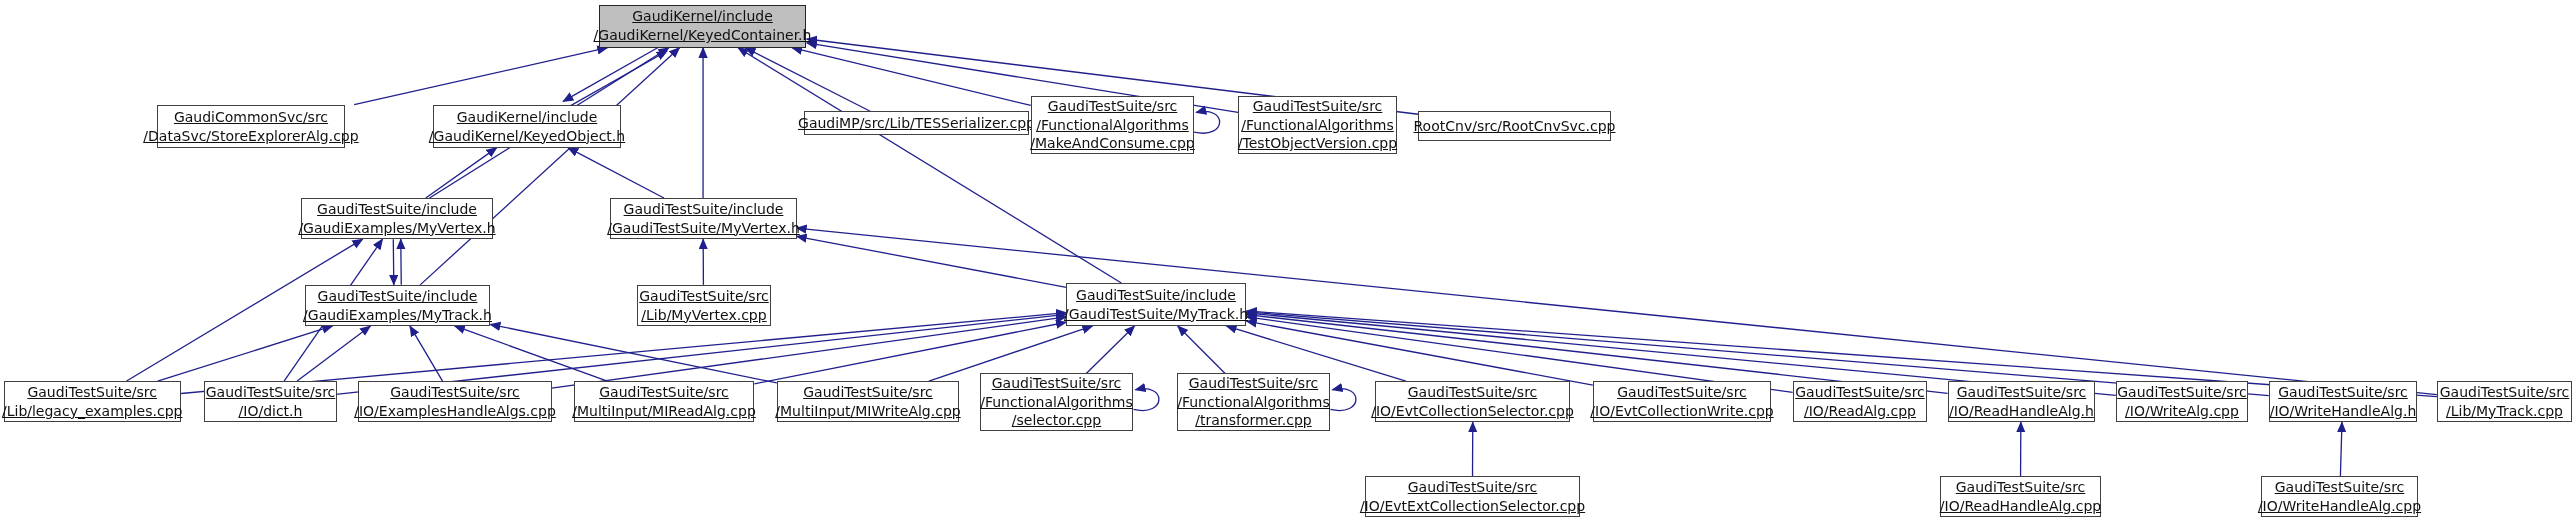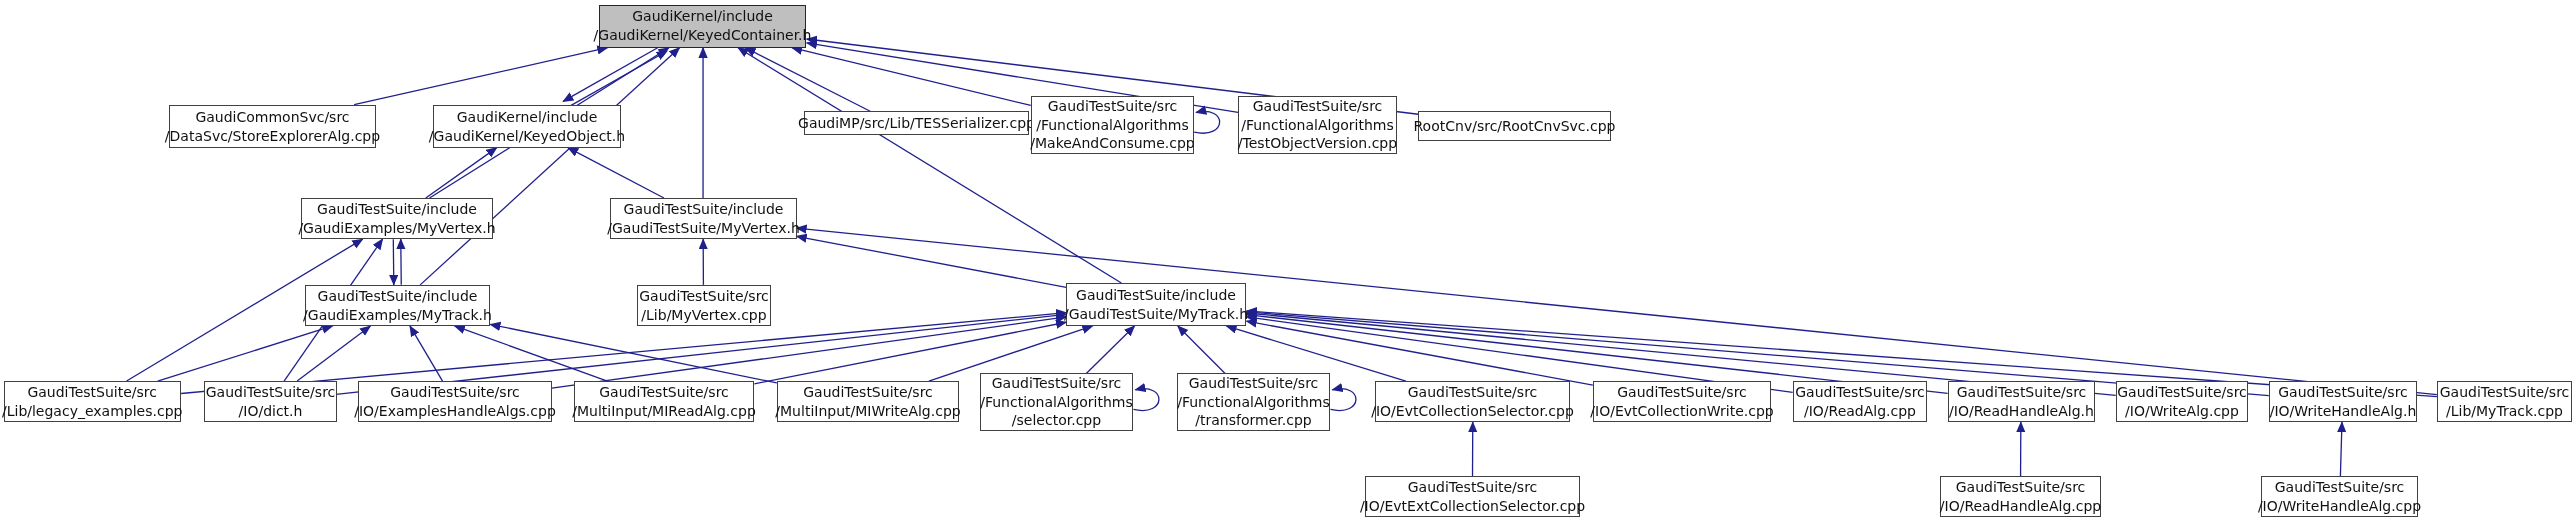--- a/index.html
+++ b/index.html
@@ -6,21 +6,21 @@
   html,body{margin:0;padding:0;background:#ffffff;}
   body{font-family:"DejaVu Sans","Liberation Sans",sans-serif;}
   .stage{position:relative;width:2576px;height:524px;background:#ffffff;overflow:hidden;}
   .edge-layer{position:absolute;left:0;top:0;z-index:0;}
   .edge{fill:none;stroke:#20208d;stroke-width:1.4px;}
   .node{
     position:absolute;z-index:1;box-sizing:border-box;
     background:#ffffff;border:1.9px solid #404040;
     display:flex;align-items:center;justify-content:center;text-align:center;
     font-size:14px;line-height:18.7px;color:#111111;white-space:pre-line;
-    padding:0 7px;cursor:pointer;
+    padding:0 7px;cursor:pointer;text-decoration:underline;
   }
   .node.root{background:#bfbfbf;border-color:#262626;}
 </style>
 </head>
 <body>
 
 <div class="stage">
   <svg class="edge-layer" width="2576" height="524" viewBox="0 0 2759 561" xmlns="http://www.w3.org/2000/svg">
     <defs>
       <marker id="arrow" markerUnits="userSpaceOnUse" markerWidth="13" markerHeight="11" refX="11" refY="5" orient="auto">
@@ -71,21 +71,21 @@
         <path d="M2164.107843137255,510 L2164.392156862745,452" class="edge" marker-end="url(#arrow)"></path>
         <path d="M2506.6470588235293,510 L2508.3529411764707,452" class="edge" marker-end="url(#arrow)"></path>
         <path d="M1279,141.44 C1315,149.44 1315,112.36 1281,120.36" class="edge" marker-end="url(#arrow)"></path>
         <path d="M1214,438.44 C1250,446.44 1250,409.36 1216,417.36" class="edge" marker-end="url(#arrow)"></path>
         <path d="M1425,438.44 C1461,446.44 1461,409.36 1427,417.36" class="edge" marker-end="url(#arrow)"></path>
       </g>
   </svg>
 
 <div class="node root" style="left: 599px; top: 4.7px; width: 207px; height: 43px;">GaudiKernel/include
 /GaudiKernel/KeyedContainer.h</div>
-    <div class="node" style="left: 169px; top: 105px; width: 207px; height: 43px;">GaudiCommonSvc/src
+    <div class="node" style="left: 157px; top: 105px; width: 188px; height: 43px;">GaudiCommonSvc/src
 /DataSvc/StoreExplorerAlg.cpp</div>
     <div class="node" style="left: 433px; top: 105px; width: 188px; height: 43px;">GaudiKernel/include
 /GaudiKernel/KeyedObject.h</div>
     <div class="node" style="left: 804px; top: 111px; width: 225px; height: 24px;">GaudiMP/src/Lib/TESSerializer.cpp</div>
     <div class="node" style="left: 1031px; top: 96px; width: 163px; height: 58px;">GaudiTestSuite/src
 /FunctionalAlgorithms
 /MakeAndConsume.cpp</div>
     <div class="node" style="left: 1238px; top: 96px; width: 159px; height: 58px;">GaudiTestSuite/src
 /FunctionalAlgorithms
 /TestObjectVersion.cpp</div>

